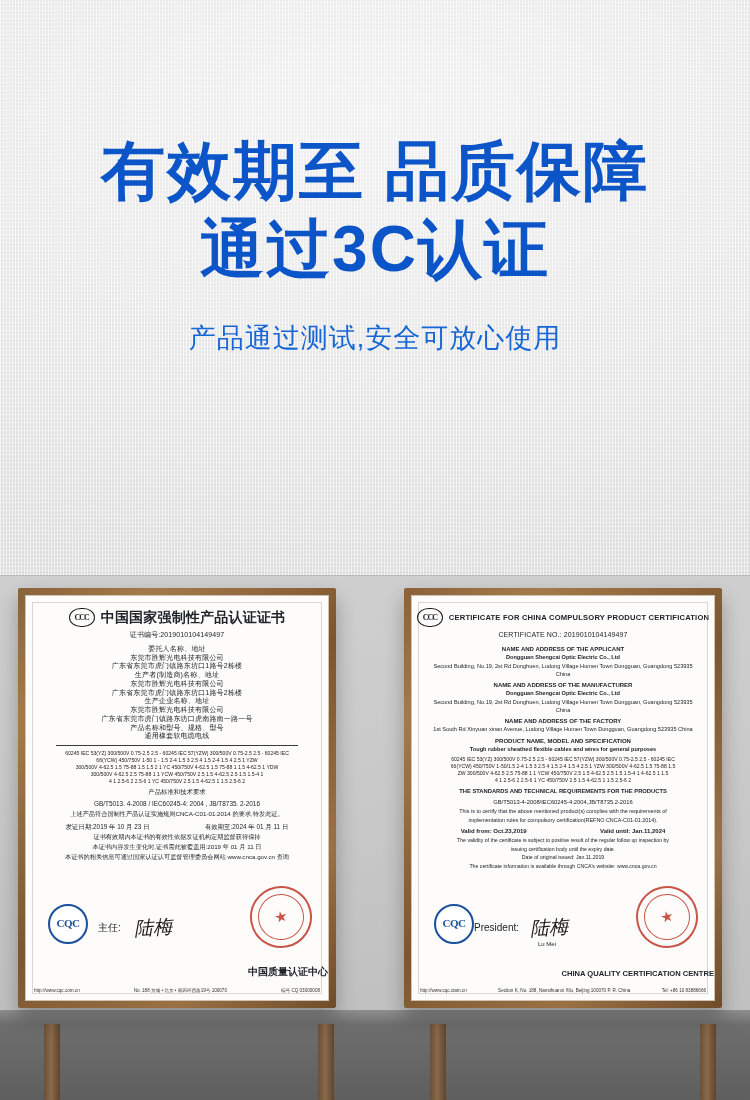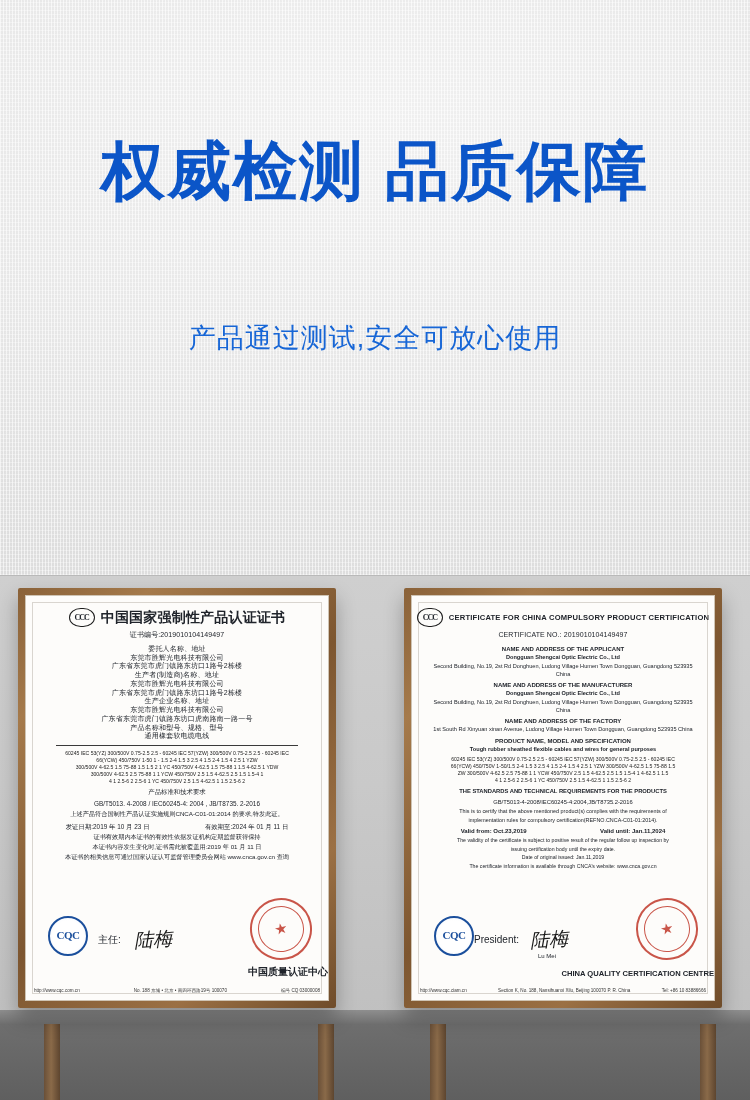--- a/index.html
+++ b/index.html
@@ -142,21 +142,21 @@
   .dates { display:flex; justify-content:space-around; font-size:6.4px; margin-top:5px; }
 
   
   .en-body { font-size: 5.6px; text-align:center; margin-top: 5px; line-height:1.45; }
   .en-body .h { font-weight: bold; font-size: 6.0px; display:block; margin-top:3px; }
   .en-body .b { font-weight: bold; }
   .en-dates { display:flex; justify-content:space-around; font-size:6px; margin-top:4px; font-weight:bold; }
 
   
   .sig-zone {
-    position:absolute; left:0; right:0; bottom: 34px; height: 78px; text-align: center;
+    position:absolute; left:0; right:0; bottom: 46px; height: 78px; text-align: center;
   }
   .cqc-logo {
     position:absolute; left: 22px; bottom: 10px;
     width: 40px; height: 40px; border-radius: 50%;
     border: 2.2px solid #1b4f9c;
     display:flex; align-items:center; justify-content:center;
     color:#1b4f9c; font-weight:bold; font-size:11px;
     font-family:"Liberation Serif", serif;
     letter-spacing:-0.5px;
     background: radial-gradient(circle at 50% 50%, #ffffff 60%, #eef3fb 100%);
@@ -206,21 +206,22 @@
     font-size: 4.6px; color:#333;
   }
 </style>
 </head>
 <body>
 
 <div class="page">
   <div class="wall-texture"></div>
 
   <div class="headline">
-    <span class="l1">权威检测 品质保障</span>
+    <span class="l1">有效期至 品质保障</span>
+    <span class="l2">通过3C认证</span>
   </div>
   <div class="subline">产品通过测试,安全可放心使用</div>
 
   <div class="floor"></div>
   <div class="floor-line"></div>
   <div class="shelf-edge"></div>
   <div class="shelf-under"></div>
   <div class="leg l1"></div>
   <div class="leg l2"></div>
   <div class="leg l3"></div>

